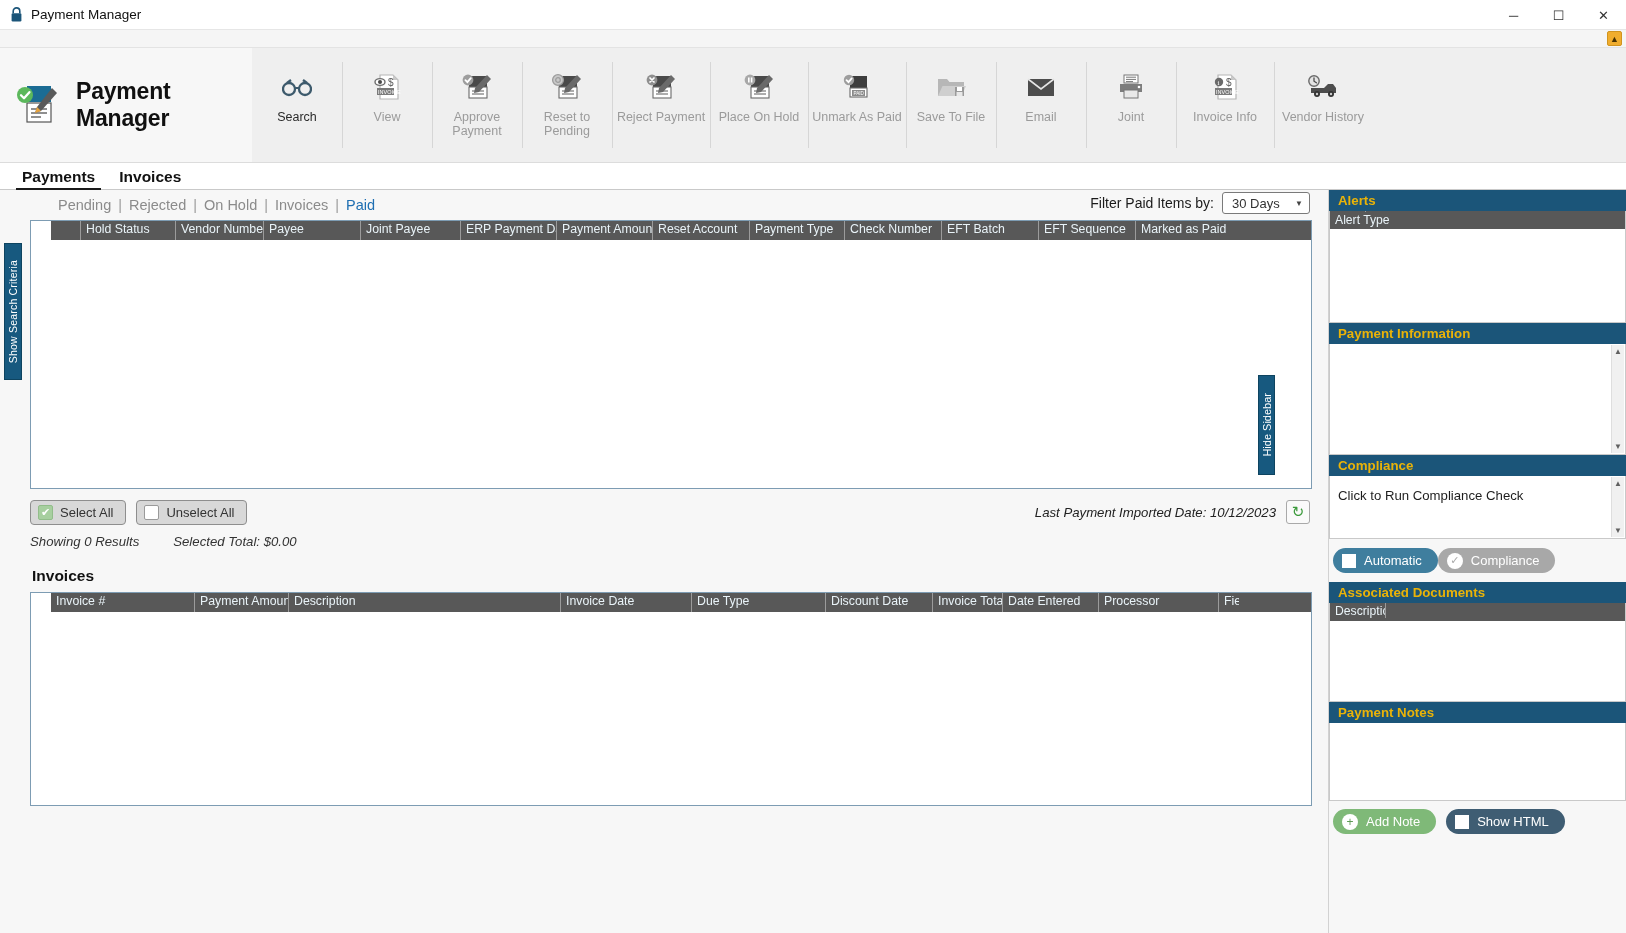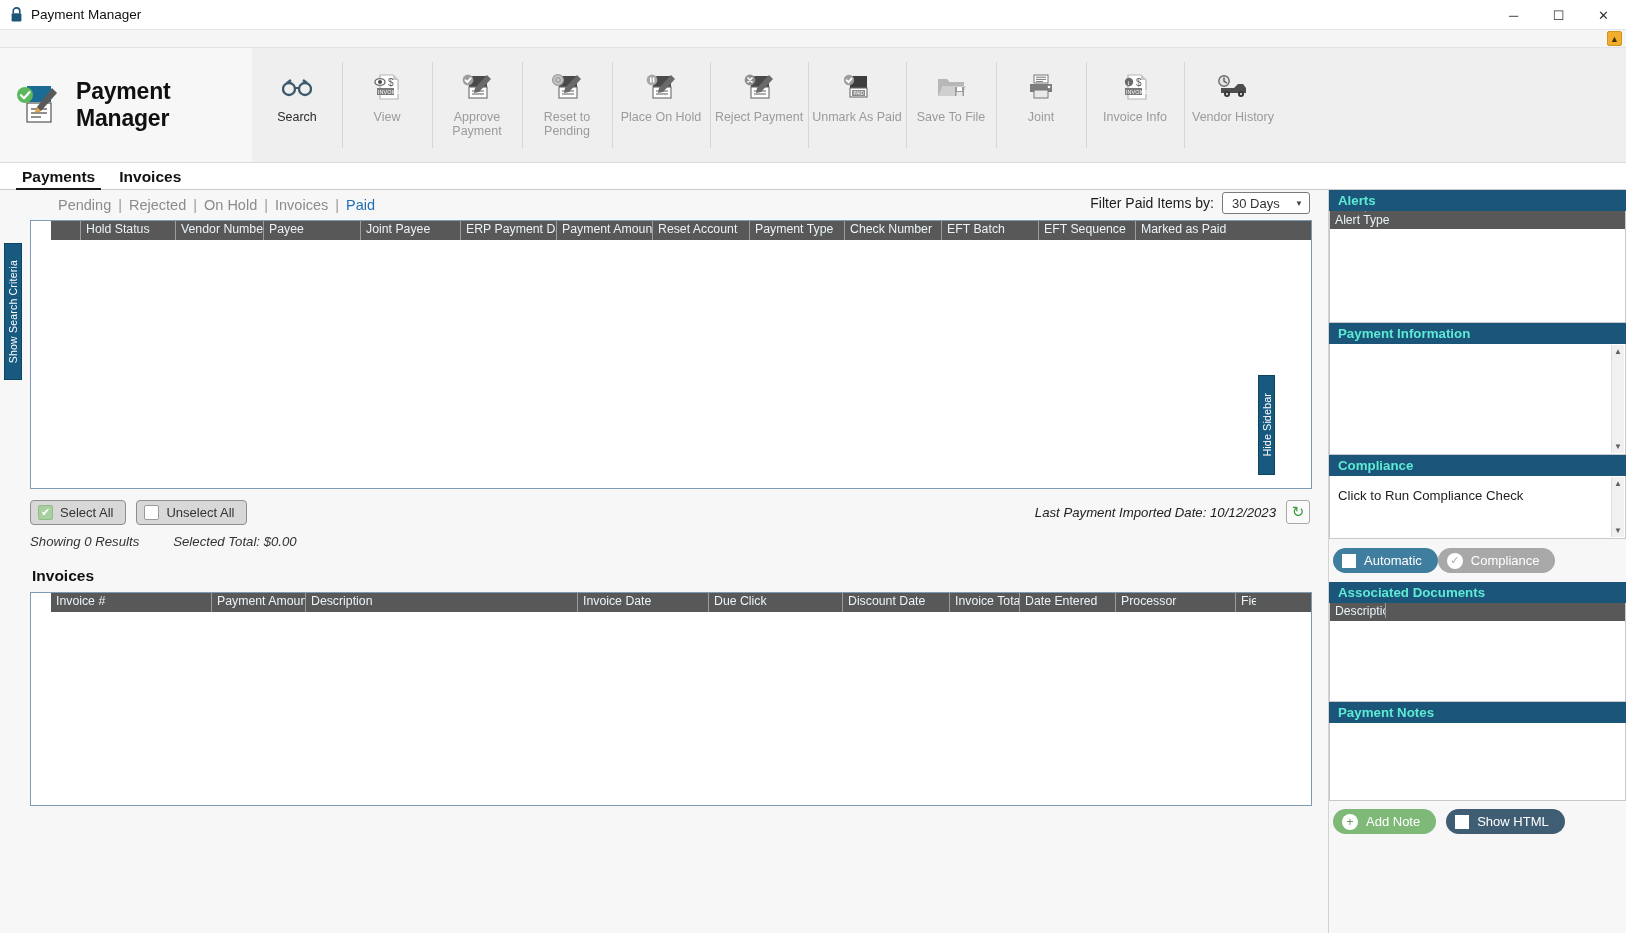--- a/index.html
+++ b/index.html
@@ -152,21 +152,21 @@
     display:flex; align-items:center; justify-content:center;
   }
   #hidetab span{ writing-mode:vertical-rl; transform:rotate(180deg); white-space:nowrap; }
 
   
   #sidebar{
     width:298px; flex:none; margin-left:6px; background:#f7f7f7;
     border-left:1px solid #d2d2d2; display:flex; flex-direction:column;
   }
   .panelhead{
-    background:#1b5579; color:#5eead4; font-weight:bold; font-size:13.3px;
+    background:#1b5579; color:#eab308; font-weight:bold; font-size:13.3px;
     padding:3px 4px 3px 9px; height:21px;
   }
   .panelwhite{ background:#fff; border:1px solid #c9c9c9; border-top:none; }
   .subhead{ display:flex; height:18px; background:#585858;flex-direction:column; }
   .subhead .gh{ font-size:12.2px; }
 
   #alertsbody{ height:93px; }
   #paymentinfobody{ height:110px; position:relative; }
   #compliancebody{ height:62px; position:relative; padding:12px 0 0 8px; font-size:13.2px; color:#1d1d1d; }
   .vscroll{
@@ -294,41 +294,41 @@
     </div>
 
     <div class="tool w110">
       <div class="ico">
         <svg width="32" height="28" viewBox="0 0 32 28">
           <rect x="8" y="3" width="18" height="11" fill="#4a4a4a"></rect>
           <rect x="8" y="14" width="18" height="11" fill="#fff" stroke="#6a6a6a" stroke-width="1.1"></rect>
           <line x1="11" y1="18" x2="23" y2="18" stroke="#6a6a6a" stroke-width="1.1"></line>
           <line x1="11" y1="21" x2="23" y2="21" stroke="#6a6a6a" stroke-width="1.1"></line>
           <path d="M26 2 l4 4 l-12 13 l-5 1 l1 -5 Z" fill="#6a6a6a"></path>
-          <circle cx="7" cy="7" r="5.4" fill="#a8a8a8"></circle>
-          <rect x="5" y="4.5" width="1.6" height="5" fill="#fff"></rect>
-          <rect x="7.8" y="4.5" width="1.6" height="5" fill="#fff"></rect>
-        </svg>
-      </div>
-      <div class="lbl">Place On Hold</div>
+          <circle cx="7" cy="7" r="5.4" fill="#8f8f8f"></circle>
+          <path d="M5 5 l4 4 M9 5 l-4 4" stroke="#fff" stroke-width="1.7" stroke-linecap="round"></path>
+        </svg>
+      </div>
+      <div class="lbl">Reject Payment</div>
     </div>
 
     <div class="tool w110">
       <div class="ico">
         <svg width="32" height="28" viewBox="0 0 32 28">
           <rect x="8" y="3" width="18" height="11" fill="#4a4a4a"></rect>
           <rect x="8" y="14" width="18" height="11" fill="#fff" stroke="#6a6a6a" stroke-width="1.1"></rect>
           <line x1="11" y1="18" x2="23" y2="18" stroke="#6a6a6a" stroke-width="1.1"></line>
           <line x1="11" y1="21" x2="23" y2="21" stroke="#6a6a6a" stroke-width="1.1"></line>
           <path d="M26 2 l4 4 l-12 13 l-5 1 l1 -5 Z" fill="#6a6a6a"></path>
-          <circle cx="7" cy="7" r="5.4" fill="#8f8f8f"></circle>
-          <path d="M5 5 l4 4 M9 5 l-4 4" stroke="#fff" stroke-width="1.7" stroke-linecap="round"></path>
-        </svg>
-      </div>
-      <div class="lbl">Reject Payment</div>
+          <circle cx="7" cy="7" r="5.4" fill="#a8a8a8"></circle>
+          <rect x="5" y="4.5" width="1.6" height="5" fill="#fff"></rect>
+          <rect x="7.8" y="4.5" width="1.6" height="5" fill="#fff"></rect>
+        </svg>
+      </div>
+      <div class="lbl">Place On Hold</div>
     </div>
 
     <div class="tool w110">
       <div class="ico">
         <svg width="32" height="28" viewBox="0 0 32 28">
           <rect x="9" y="3" width="17" height="12" fill="#3d3d3d"></rect>
           <rect x="9" y="15" width="17" height="9" fill="#fff" stroke="#6a6a6a" stroke-width="1.1"></rect>
           <rect x="11" y="17" width="13" height="6" fill="#8a8a8a"></rect>
           <text x="12.5" y="21.6" font-size="4.6" fill="#fff" font-family="Liberation Sans, sans-serif">PAID</text>
           <circle cx="8" cy="7" r="5.2" fill="#9d9d9d"></circle>
@@ -344,20 +344,29 @@
           <path d="M3 5 h9 l2.5 3 H29 v14 H3 Z" fill="#b7b7b7"></path>
           <path d="M3 22 l4.5 -10 H31 l-4.5 10 Z" fill="#cfcfcf"></path>
           <rect x="20" y="13" width="9" height="9" fill="#9a9a9a"></rect>
           <rect x="22" y="13" width="5" height="4" fill="#fff"></rect>
           <rect x="21.5" y="18" width="6" height="4" fill="#e8e8e8"></rect>
         </svg>
       </div>
       <div class="lbl">Save To File</div>
     </div>
 
+    <div class="tool">
+      <div class="ico">
+        <svg width="32" height="22" viewBox="0 0 32 22">
+          <rect x="3" y="3" width="26" height="17" fill="#4d4d4d"></rect>
+          <path d="M3 3 L16 13 L29 3" fill="none" stroke="#e6e6e6" stroke-width="1.6"></path>
+        </svg>
+      </div>
+      <div class="lbl">Email</div>
+    </div>
 
     <div class="tool">
       <div class="ico">
         <svg width="32" height="26" viewBox="0 0 32 26">
           <rect x="9" y="1" width="14" height="8" fill="#fff" stroke="#777" stroke-width="1"></rect>
           <line x1="11" y1="3.2" x2="21" y2="3.2" stroke="#777" stroke-width="1"></line>
           <line x1="11" y1="5.4" x2="21" y2="5.4" stroke="#777" stroke-width="1"></line>
           <line x1="11" y1="7.6" x2="18" y2="7.6" stroke="#777" stroke-width="1"></line>
           <path d="M5 10 h22 v8 H5 Z" fill="#7d7d7d"></path>
           <rect x="9" y="16" width="14" height="8" fill="#e9e9e9" stroke="#777" stroke-width="1"></rect>
@@ -469,25 +478,25 @@
 
     <div id="countrow">
       <span>Showing 0 Results</span>
       <span>Selected Total: $0.00</span>
     </div>
 
     <div id="invoicestitle">Invoices</div>
 
     <div class="grid" id="invoicesgrid">
       <div class="gridhead" id="invoices-head">
-          <div class="gh" style="width: 161px;">Invoice #</div>
+          <div class="gh" style="width: 144px;">Invoice #</div>
           <div class="gh" style="width: 94px;">Payment Amount</div>
           <div class="gh" style="width: 272px;">Description</div>
           <div class="gh" style="width: 131px;">Invoice Date</div>
-          <div class="gh" style="width: 134px;">Due Click</div>
+          <div class="gh" style="width: 134px;">Due Type</div>
           <div class="gh" style="width: 107px;">Discount Date</div>
           <div class="gh" style="width: 70px;">Invoice Total</div>
           <div class="gh" style="width: 96px;">Date Entered</div>
           <div class="gh" style="width: 120px;">Processor</div>
           <div class="gh" style="width: 20px;">Fie</div>
         </div>
       <div class="gridbody"></div>
     </div>
 
   </div>

